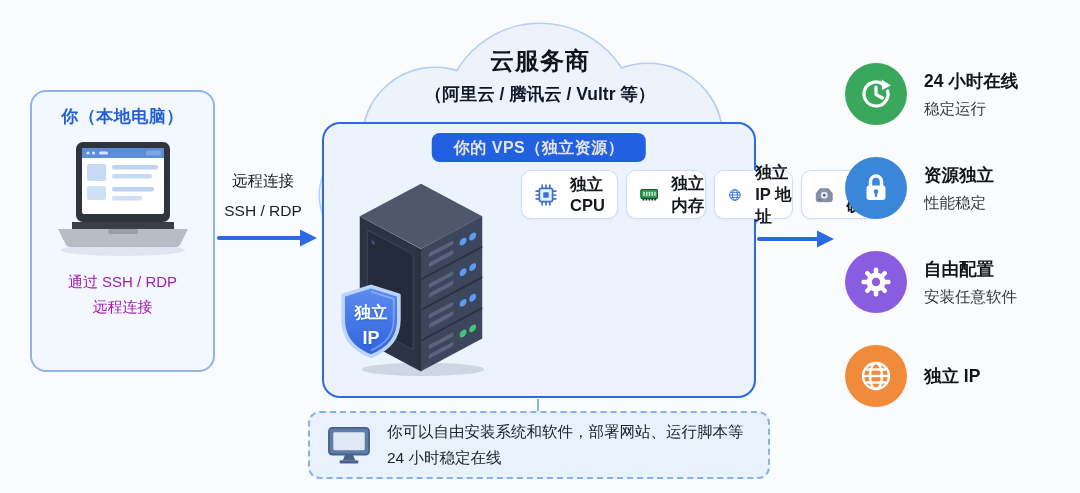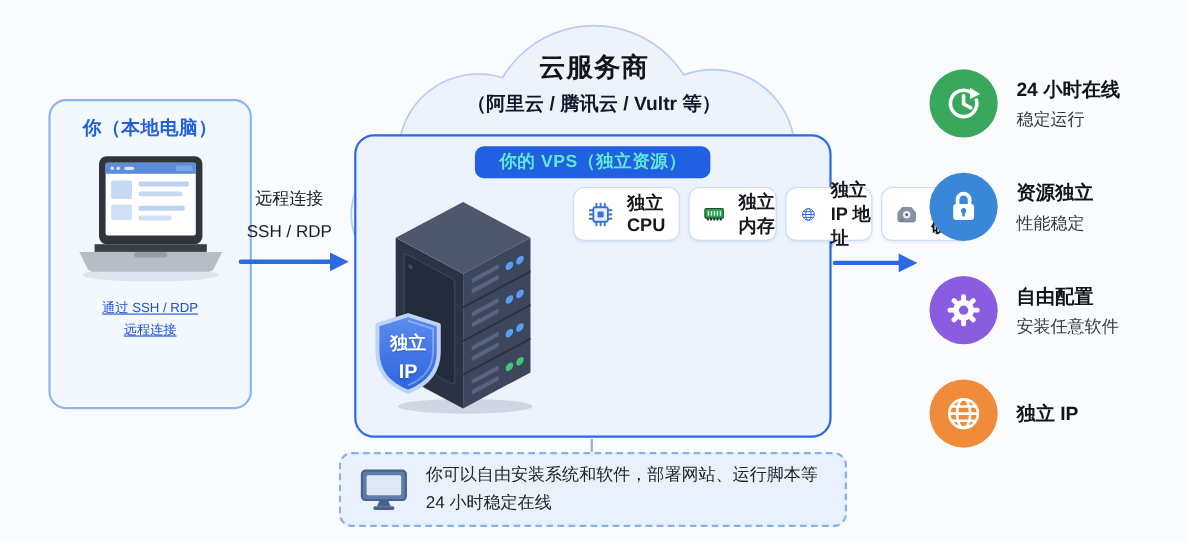--- a/index.html
+++ b/index.html
@@ -1,43 +1,43 @@
 <!DOCTYPE html>
 <html><head>
 <meta charset="utf-8">
 <style>
   * { margin:0; padding:0; box-sizing:border-box; }
   html,body { background:#ffffff; }
   body { font-family:"Liberation Sans","DejaVu Sans",sans-serif; }
   .canvas { position:relative; width:1080px; height:493px; background:#fafbfd; overflow:hidden; }
 
   
-  .left-box { position:absolute; left:44px; top:90px; width:185px; height:282px;
+  .left-box { position:absolute; left:30px; top:90px; width:185px; height:282px;
     background:#f3f8fe; border:2px solid #8fb4ec; border-radius:16px; text-align:center; padding-top:13px; }
   .left-box .title { color:#2160d9; font-weight:bold; font-size:17px; letter-spacing:.5px; }
   .left-box .laptop-wrap { margin-top:10px; }
-  .left-box .caption { margin-top:6px; font-size:12px; font-weight:500; color:#1d4ed8; line-height:1.65;text-decoration:underline; }
+  .left-box .caption { margin-top:6px; font-size:15px; font-weight:500; color:#a21caf; line-height:1.65; }
 
   
   .conn1-text { position:absolute; left:208px; top:166px; width:110px; text-align:center;
     font-size:15.5px; font-weight:500; color:#1a1d21; line-height:1.95; }
   .conn-arrow { position:absolute; }
 
   
   .cloud-svg { position:absolute; left:300px; top:10px; pointer-events:none; }
   .cloud-title { position:absolute; left:380px; top:45px; width:320px; text-align:center;
     font-size:24px; font-weight:bold; color:#111418; letter-spacing:1px; }
   .cloud-subtitle { position:absolute; left:360px; top:82px; width:360px; text-align:center;
     font-size:17.5px; font-weight:bold; color:#0f172a; }
 
   
   .vps-box { position:absolute; left:322px; top:122px; width:434px; height:276px;
     background:#ecf3fc; border:2px solid #2b6ae0; border-radius:18px; }
   .vps-banner { position:absolute; top:9px; left:50%; transform:translateX(-50%);
-    background:#2160e0; color:#5eead4; font-size:16px; font-weight:bold; white-space:nowrap;
+    background:#2160e0; color:#e5e5e5; font-size:16px; font-weight:bold; white-space:nowrap;
     padding:0 22px; height:29px; line-height:29px; border-radius:8px; letter-spacing:.5px; }
   .server-wrap { position:absolute; left:30px; top:52px; }
   .shield-wrap { position:absolute; left:14px; top:158px; width:66px; }
   .shield-text { position:absolute; left:14px; top:177px; width:66px; text-align:center; color:#fff;
     font-weight:bold; line-height:1.45; text-shadow:0 1px 2px rgba(20,60,160,.4); }
   .shield-text .l1 { font-size:16.5px; }
   .shield-text .l2 { font-size:18px; }
   .res-list { position:absolute; left:197px; top:46px; width:219px; display:flex; flex-direction:row; gap:8px; }
   .res-item { height:49px; background:#ffffff; border:1.5px solid #cdddf3; border-radius:10px;
     display:flex; align-items:center; padding-left:13px; box-shadow:0 1px 2px rgba(120,150,200,.12); }

